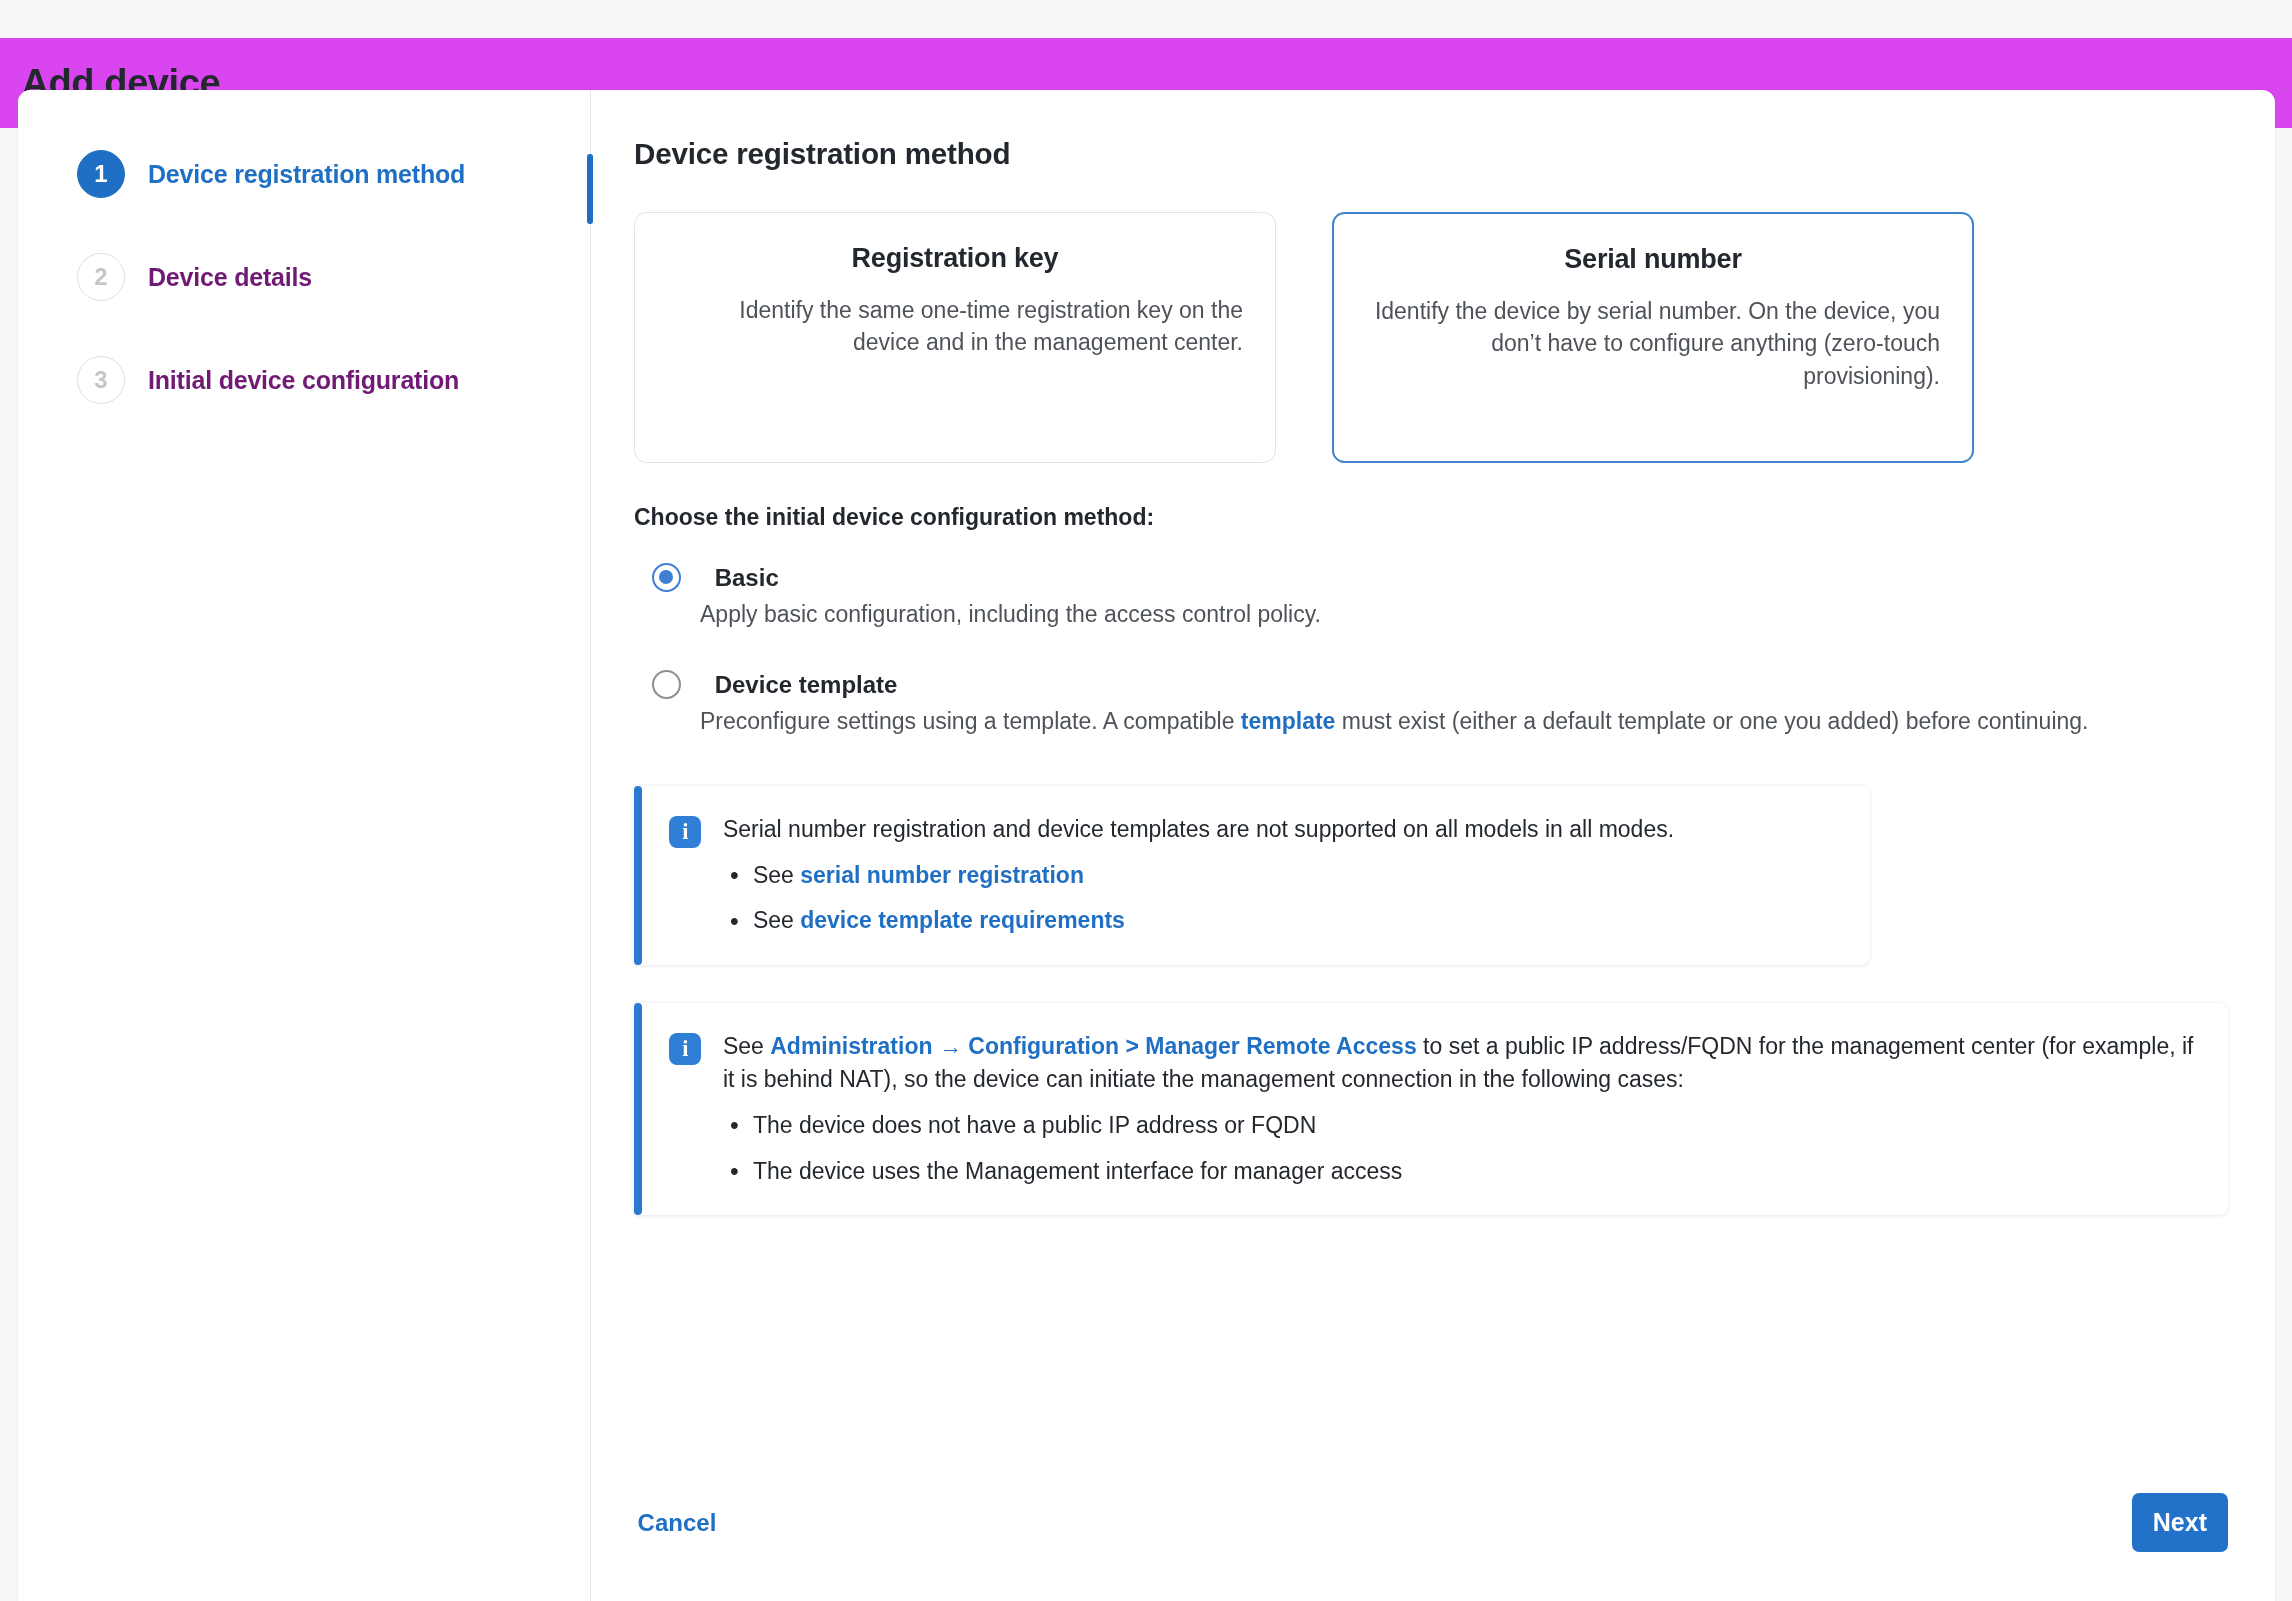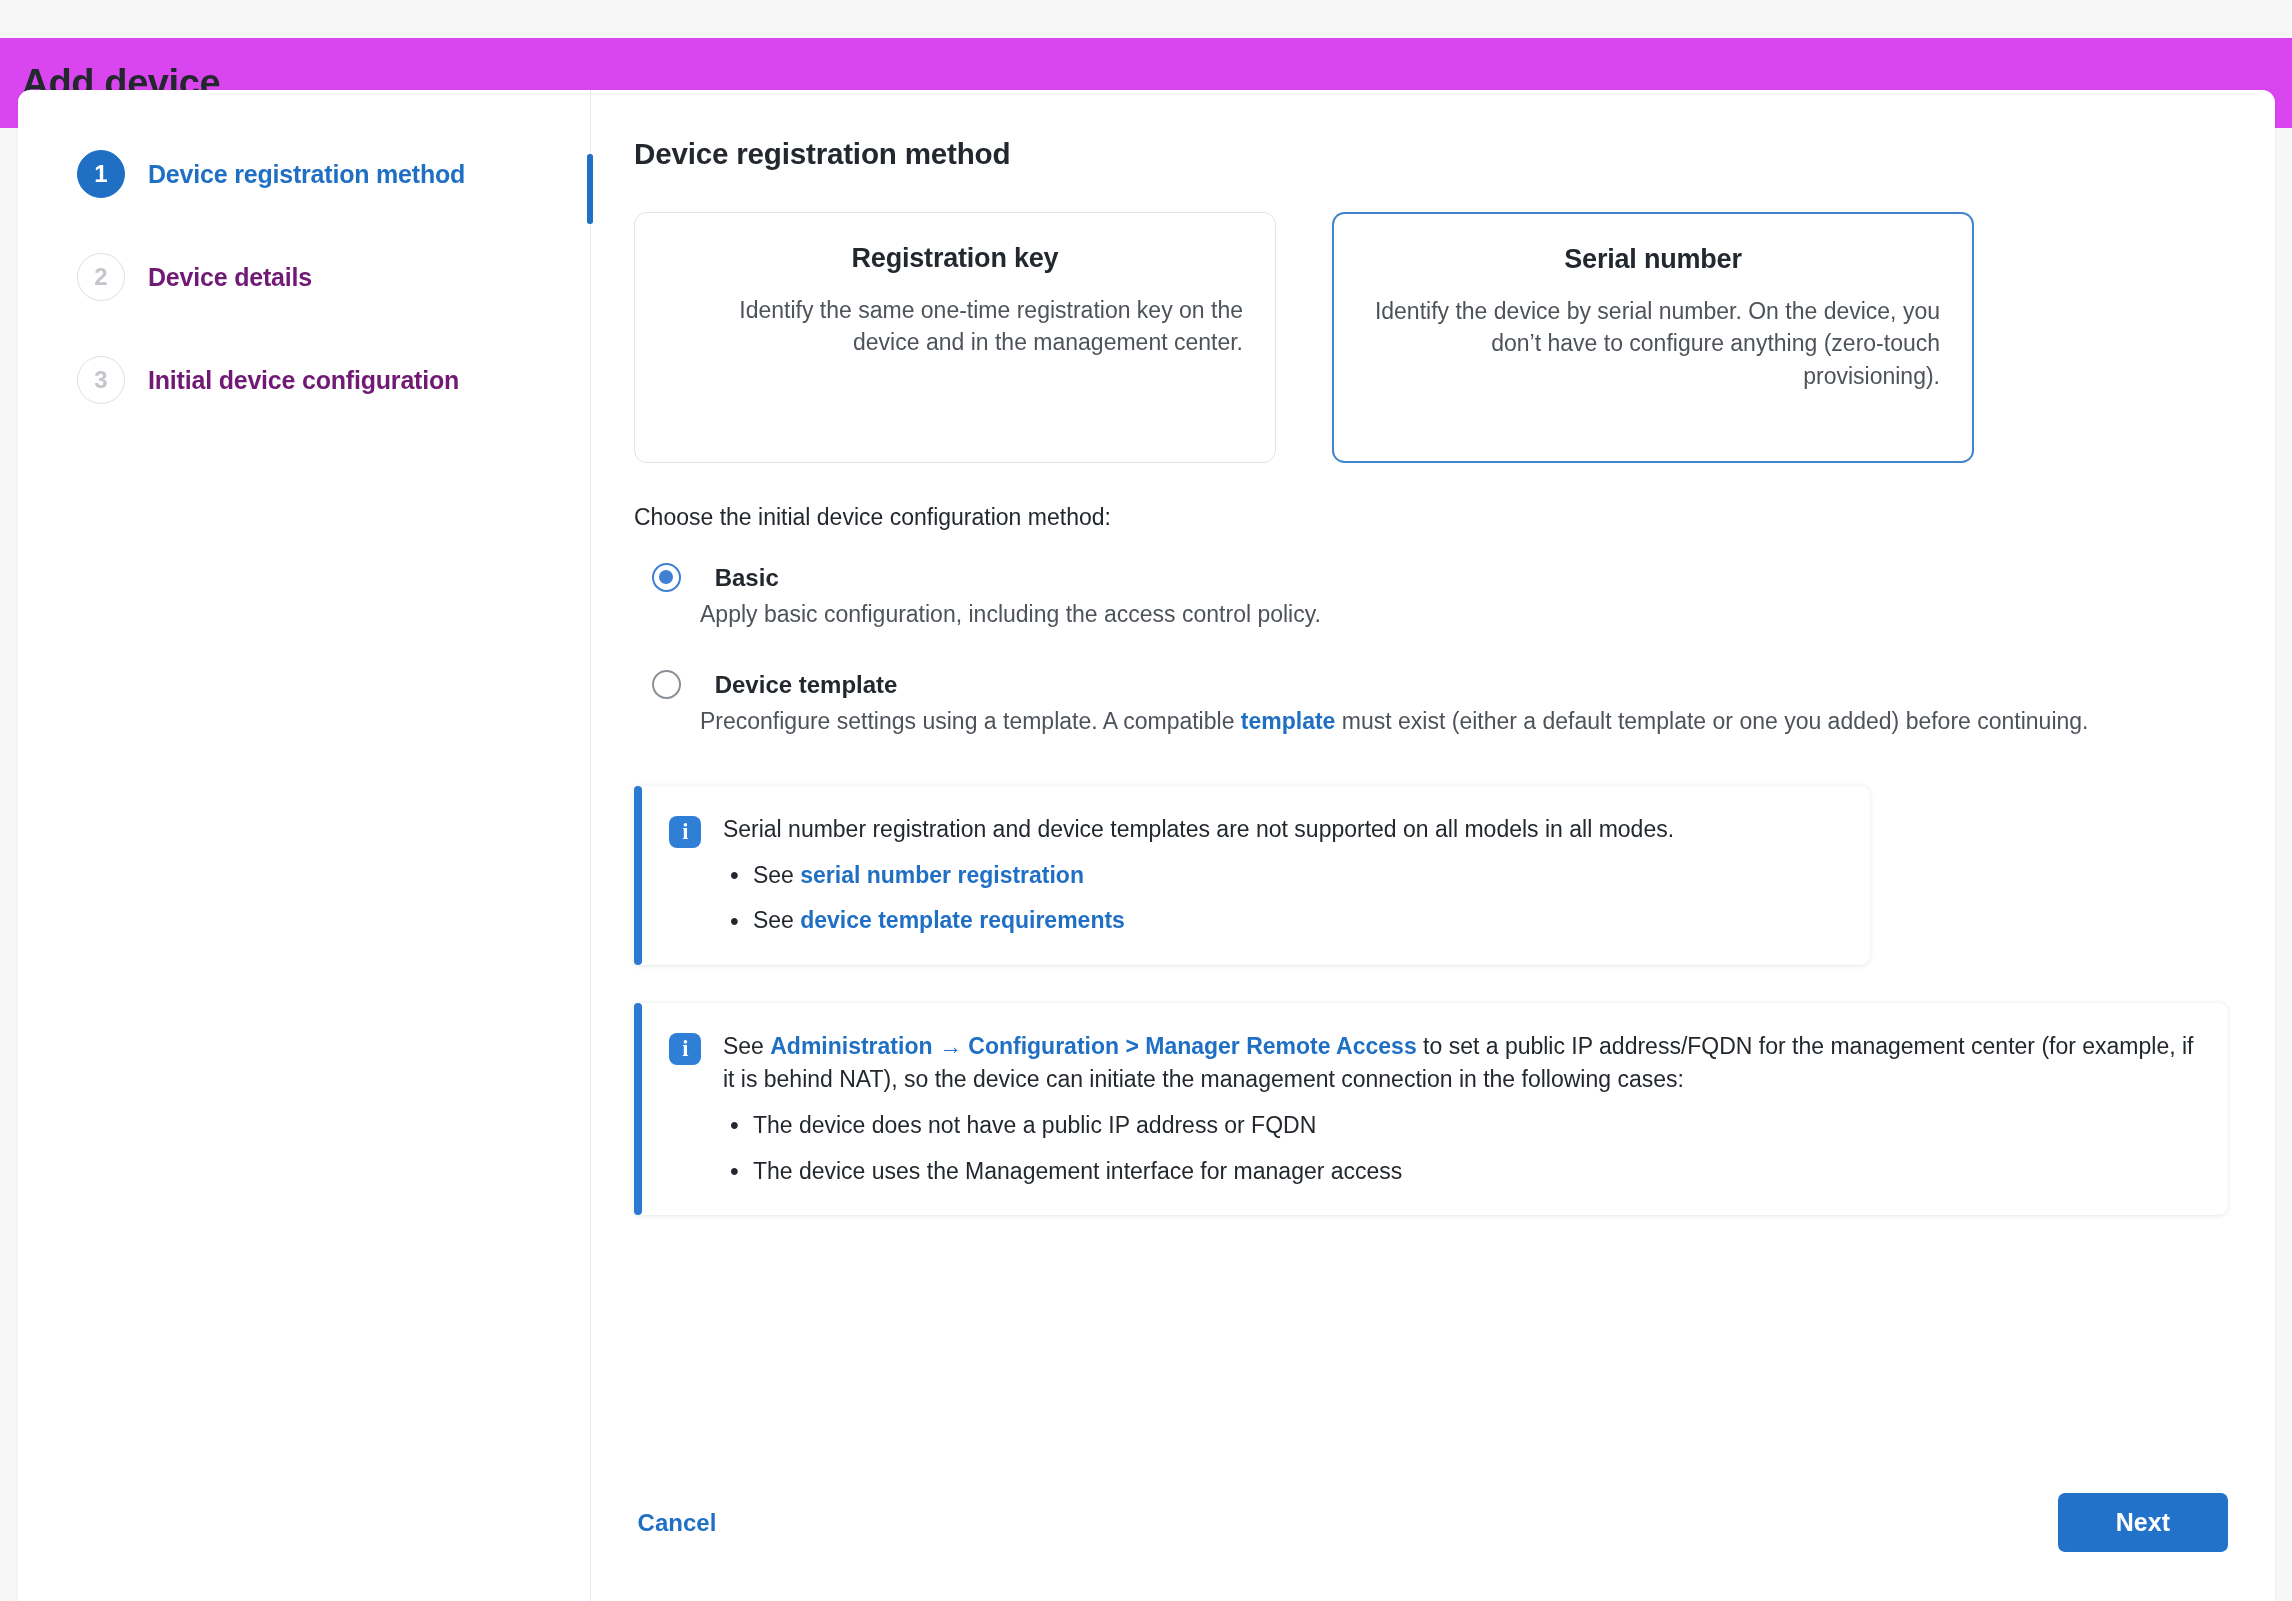--- a/index.html
+++ b/index.html
@@ -131,21 +131,21 @@
   }
   .method-card-desc {
     font-size: 23px;
     line-height: 1.42;
     color: #4e5359;
     text-align: right;
   }
 
   .choose-label {
     font-size: 23px;
-    font-weight: 400;
+    font-weight: 700;
     color: #23282e;
     margin-top: 41px;
     margin-bottom: 32px;
   }
 
   .radio-group { margin-left: 18px; }
   .radio-row { display: flex; align-items: center; cursor: pointer; }
   .radio-mark {
     width: 29px;
     height: 29px;
@@ -265,21 +265,21 @@
     padding: 7.2px 3.6px;
   }
   .next-button {
     background: #2272ca;
     border: none;
     border-radius: 7.2px;
     color: #ffffff;
     font-family: "Liberation Sans", sans-serif;
     font-size: 25px;
     font-weight: 700;
-    padding: 15px 58px;
+    padding: 15px 21px;
     cursor: pointer;
   }
 </style>
 </head>
 <body>
 
 <div class="page-header">
   <div class="page-title">Add device</div>
 </div>
 

